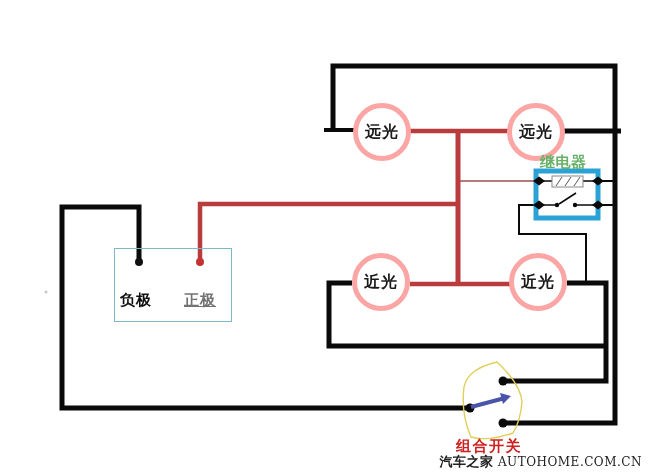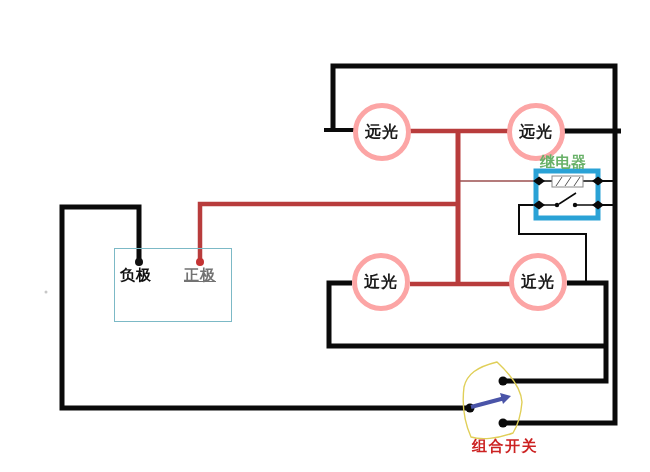--- a/index.html
+++ b/index.html
@@ -15,29 +15,29 @@
     font-weight:bold;font-size:16px;color:#1a1a1a;letter-spacing:1px;
   }
   .lamp-hb-left {left:353px;top:103px;}
   .lamp-hb-right{left:507px;top:103px;}
   .lamp-lb-left {left:352px;top:253px;}
   .lamp-lb-right{left:509px;top:253px;}
   .battery-box{
     position:absolute;left:114px;top:248px;width:118px;height:74px;
     box-sizing:border-box;border:1px solid #7cb9c6;background:transparent;
   }
-  .battery-label{position:absolute;font-weight:bold;font-size:15px;letter-spacing:1px;}
+  .battery-label{position:absolute;font-weight:bold;font-size:15px;letter-spacing:1px;margin-top:25px;}
   .battery-neg{left:120px;top:266px;color:#111111;}
   .battery-pos{left:184px;top:266px;color:#737373;text-decoration:underline;}
   .relay-label{
     position:absolute;left:540px;top:153px;font-weight:bold;font-size:15px;
     color:#68b168;letter-spacing:0.5px;
   }
   .switch-label{
-    position:absolute;left:472px;top:437px;font-weight:bold;font-size:15px;
+    position:absolute;left:456px;top:437px;font-weight:bold;font-size:15px;
     color:#cc2222;letter-spacing:1.5px;
   }
   .watermark{
     position:absolute;right:8px;top:452px;color:#222222;white-space:nowrap;
   }
   .watermark .cn{font-size:13px;font-weight:bold;letter-spacing:0.5px;}
   .watermark .en{font-family:"DejaVu Serif","Liberation Serif",serif;font-size:12px;letter-spacing:0.5px;}
 </style>
 </head>
 <body>
@@ -106,14 +106,18 @@
   </div>
 
   <div class="battery-box"></div>
   <div class="battery-label battery-neg">负极</div>
   <div class="battery-label battery-pos">正极</div>
 
   <div class="relay-label">继电器</div>
 
   <div class="switch-label">组合开关</div>
 
+  <div class="watermark">
+    <span class="cn">汽车之家</span>
+    <span class="en">AUTOHOME.COM.CN</span>
+  </div>
 
 </div>
 
 </body></html>

